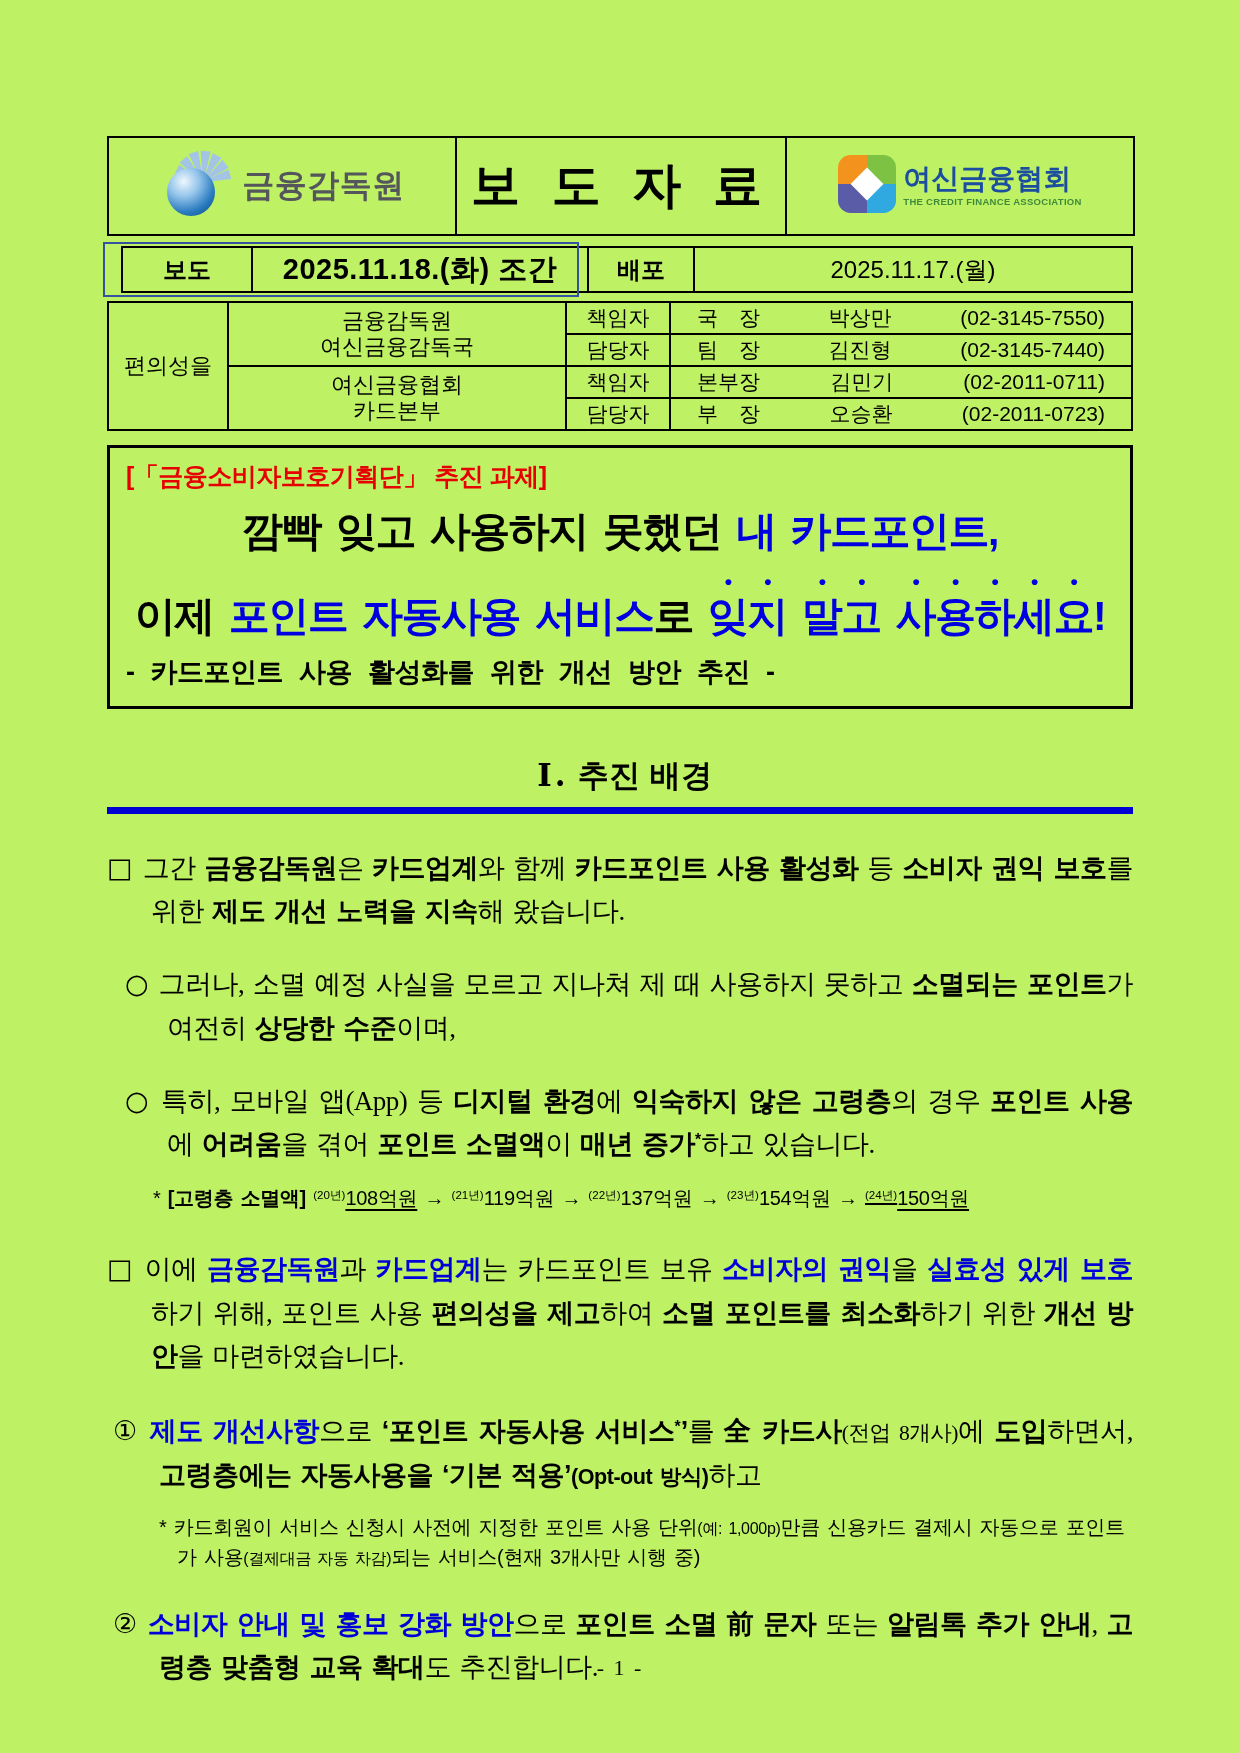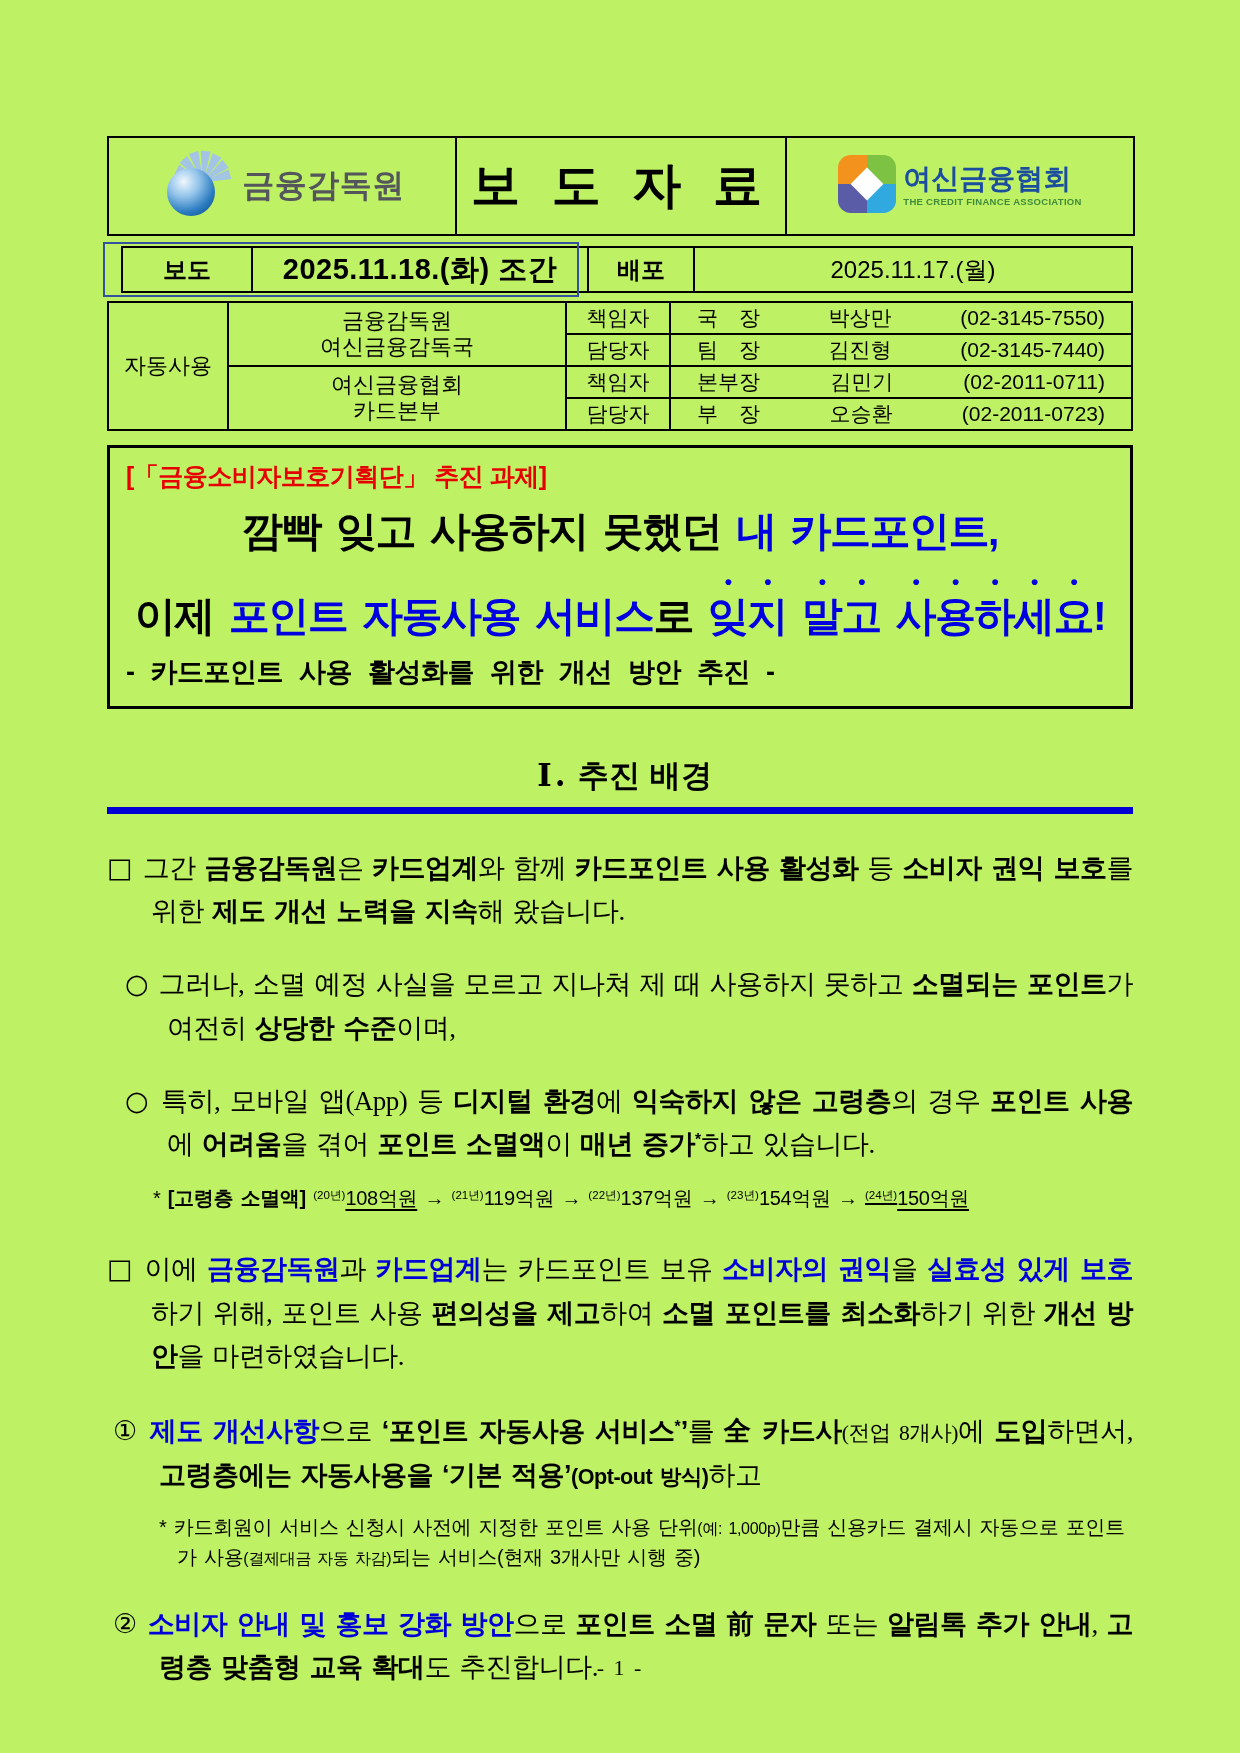--- a/index.html
+++ b/index.html
@@ -171,21 +171,21 @@
 
     <table class="contact-table">
       <colgroup>
           <col style="width:120px">
           <col style="width:338px">
           <col style="width:104px">
           <col>
         </colgroup>
       <tbody>
           <tr>
-        <td class="dept" rowspan="4">자동사용</td>
+        <td class="dept" rowspan="4">편의성을</td>
         <td class="org" rowspan="2">
           <div>금융감독원</div>
           <div>여신금융감독국</div>
         </td>
         <td>책임자</td>
         <td>
           <div class="info-inner">
             <span>국　장</span>
             <span>박상만</span>
             <span>(02-3145-7550)</span>

